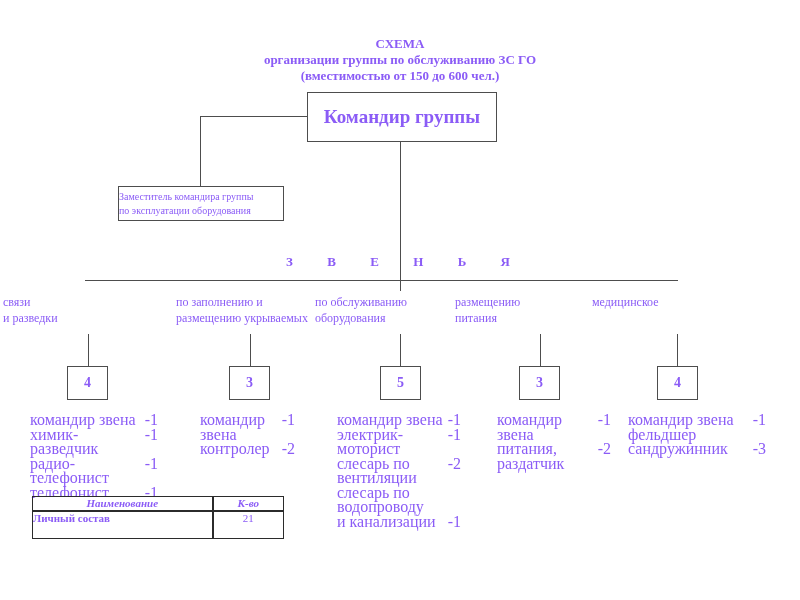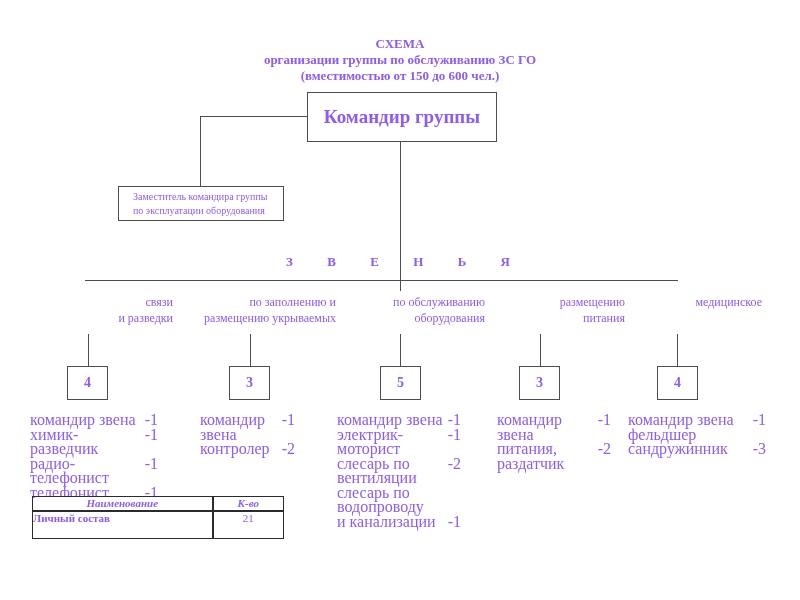--- a/index.html
+++ b/index.html
@@ -14,31 +14,31 @@
   .title{top:36px;left:0;width:800px;text-align:center;font-weight:bold;
          font-size:13px;line-height:16px;}
 
   .commander{left:307px;top:92px;width:190px;height:50px;
              display:flex;align-items:center;justify-content:center;
              font-weight:bold;font-size:19px;}
 
   .conn-h{left:200px;top:116px;width:108px;height:1px;}
   .conn-v{left:200px;top:117px;width:1px;height:69px;}
   .deputy{left:118px;top:186px;width:166px;height:35px;
-          padding:3px 14px;font-size:10px;line-height:13.5px;}
+          padding:3px 0;font-size:10px;line-height:13.5px;}
 
   .trunk{left:400px;top:142px;width:1px;height:149px;}
 
   .zvenya{left:286px;top:254px;width:224px;display:flex;
           justify-content:space-between;font-weight:bold;font-size:13px;}
 
   .divider{left:85px;top:280px;width:593px;height:1px;}
 
-  .blabel{top:294px;width:170px;text-align:right;font-size:12px;line-height:16px;}
-  .bl1{left:3px;}   .bl2{left:166px;} .bl3{left:315px;} .bl4{left:455px;} .bl5{left:592px;}
+  .blabel{top:294px;width:170px;text-align:left;font-size:12px;line-height:16px;}
+  .bl1{left:3px;}   .bl2{left:176px;} .bl3{left:315px;} .bl4{left:455px;} .bl5{left:592px;}
 
   .stub{top:334px;width:1px;height:32px;}
   .st1{left:88px;}  .st2{left:250px;} .st3{left:400px;} .st4{left:540px;} .st5{left:677px;}
 
   .cbox{top:366px;width:41px;height:34px;display:flex;align-items:center;
         justify-content:center;font-weight:bold;font-size:14px;}
   .cb1{left:67px;}  .cb2{left:229px;} .cb3{left:380px;} .cb4{left:519px;} .cb5{left:657px;}
 
   .plist{top:385px;font-size:16px;line-height:14.5px;margin-top:28px;}
   .plist .row{display:flex;justify-content:space-between;}

